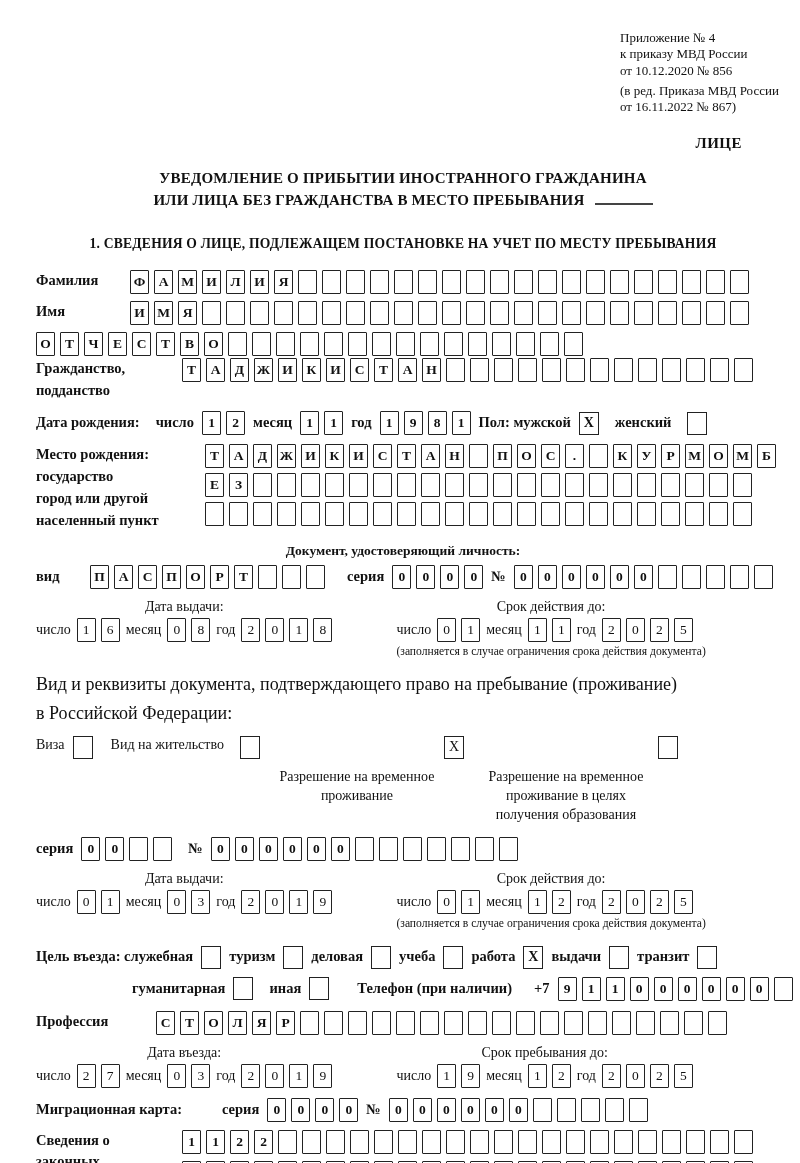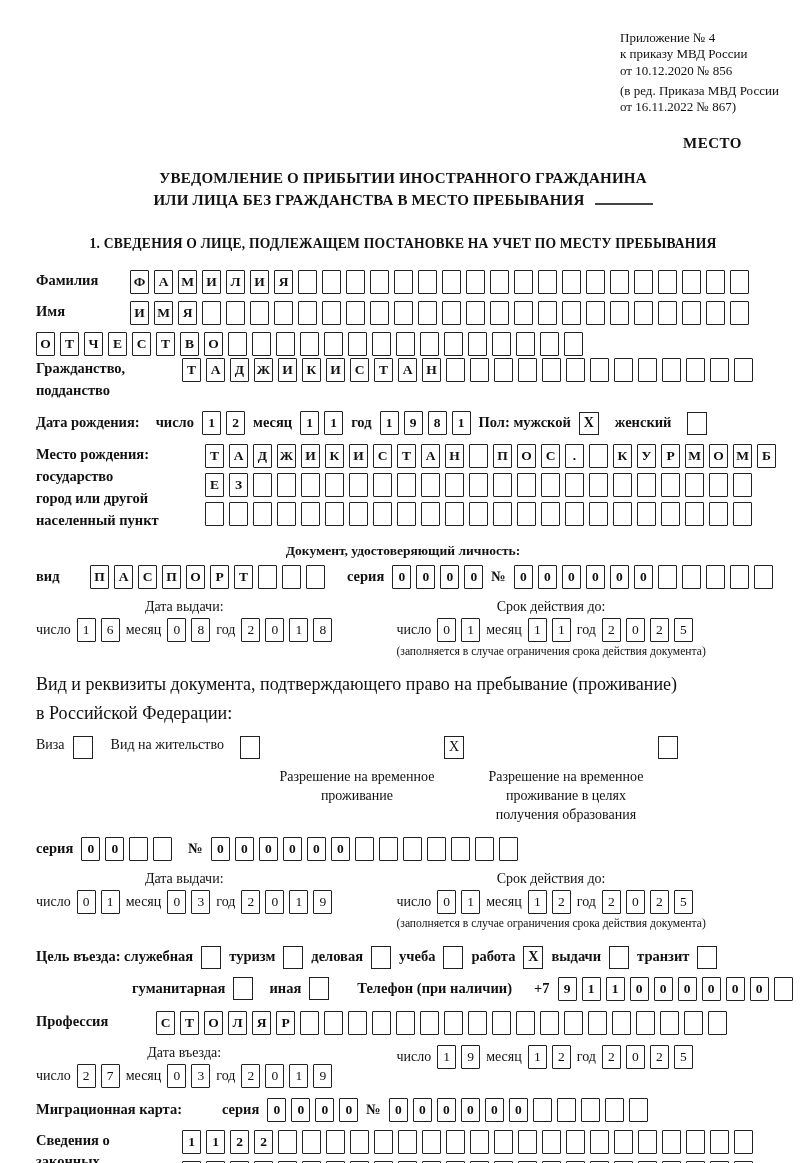--- a/index.html
+++ b/index.html
@@ -58,21 +58,21 @@
 <body>
 
 <div class="appendix">
   <div>Приложение № 4</div>
   <div>к приказу МВД России</div>
   <div>от 10.12.2020 № 856</div>
   <div class="rev">(в ред. Приказа МВД России</div>
   <div>от 16.11.2022 № 867)</div>
 </div>
 
-<div class="forma">МЕСТО</div>
+<div class="forma">ЛИЦЕ</div>
 
 <div class="title">
   <div>УВЕДОМЛЕНИЕ О ПРИБЫТИИ ИНОСТРАННОГО ГРАЖДАНИНА</div>
   <div><span>ИЛИ ЛИЦА БЕЗ ГРАЖДАНСТВА В МЕСТО ПРЕБЫВАНИЯ</span><span class="uline"></span></div>
 </div>
 
 <div class="section1">1. СВЕДЕНИЯ О ЛИЦЕ, ПОДЛЕЖАЩЕМ ПОСТАНОВКЕ НА УЧЕТ ПО МЕСТУ ПРЕБЫВАНИЯ</div>
 
 <div class="frow" style="margin-top:18px;">
   <span class="flabel" style="width:94px;">Фамилия</span>
@@ -581,20 +581,21 @@
       <span>год</span>
       <span class="cellrow">
           <span class="cell">2</span>
           <span class="cell">0</span>
           <span class="cell">1</span>
           <span class="cell">9</span>
         </span>
     </div>
   </div>
   <div class="datecol right">
+    <div class="datehead">Срок пребывания до:</div>
     <div class="dategrp">
       <span>число</span>
       <span class="cellrow">
           <span class="cell">1</span>
           <span class="cell">9</span>
         </span>
       <span>месяц</span>
       <span class="cellrow">
           <span class="cell">1</span>
           <span class="cell">2</span>

